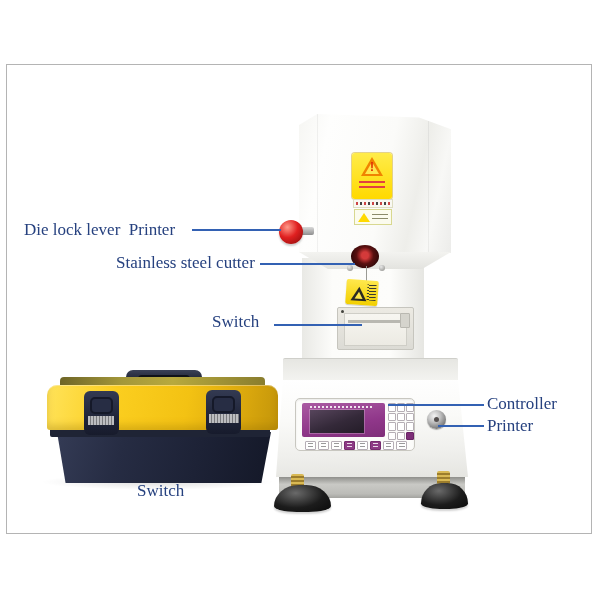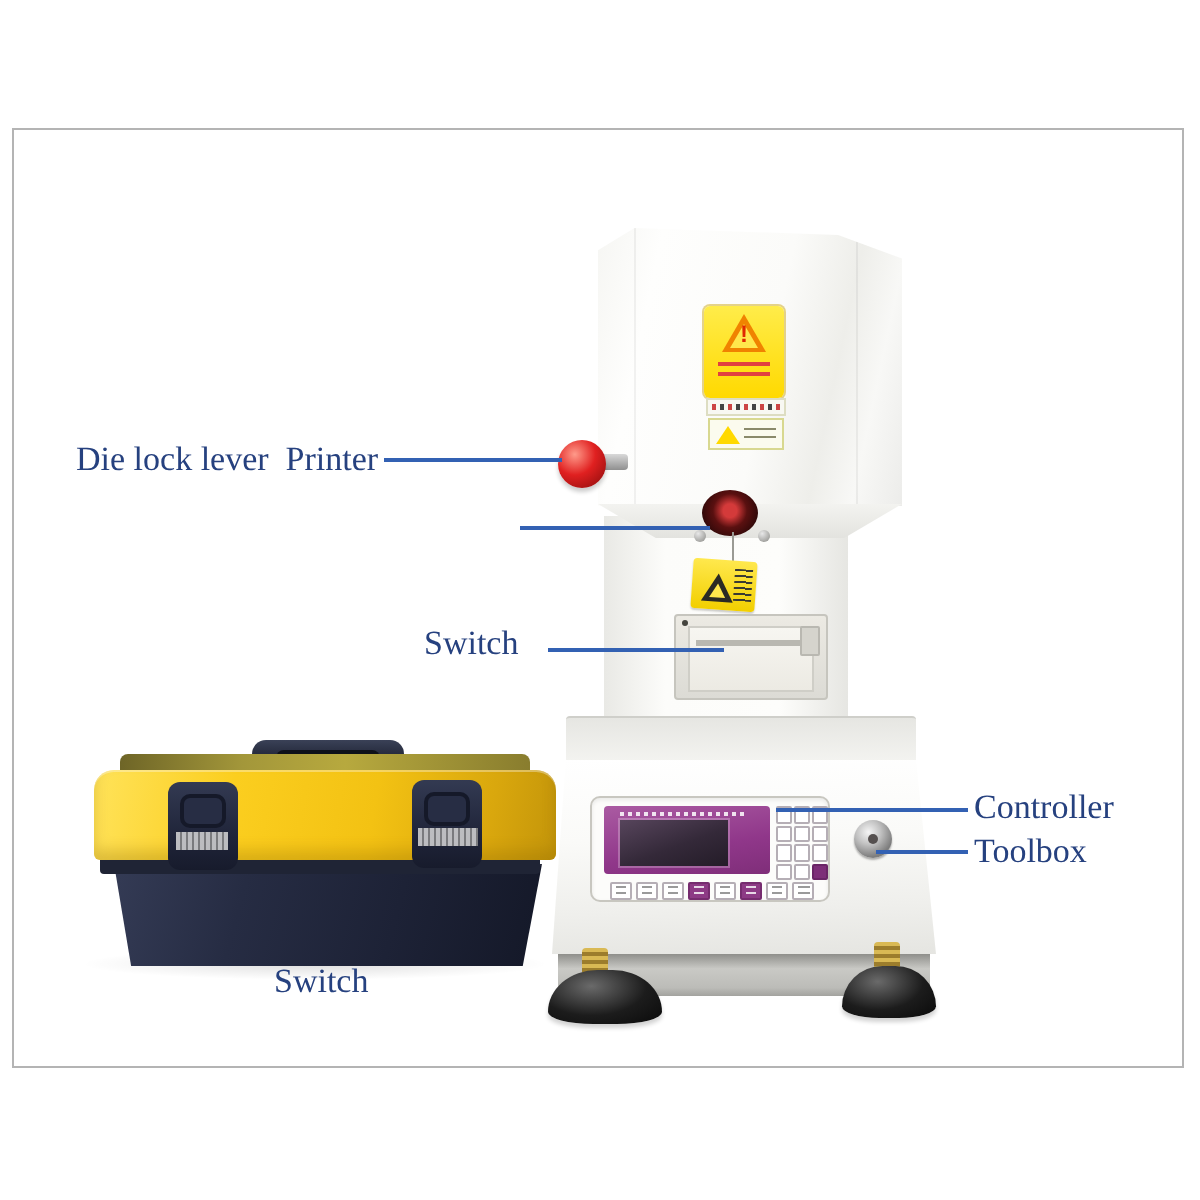--- a/index.html
+++ b/index.html
@@ -222,18 +222,19 @@
   <div class="abs latch" style="left:206px;top:390px;"></div>
   <div class="abs sticker" style="left:88px;top:416px;width:26px;"></div>
   <div class="abs sticker" style="left:209px;top:414px;width:30px;"></div>
 
   <div class="abs lead" style="left:192px;top:229px;width:89px;"></div>
   <div class="abs lead" style="left:260px;top:263px;width:95px;"></div>
   <div class="abs lead" style="left:274px;top:324px;width:88px;"></div>
   <div class="abs lead" style="left:388px;top:404px;width:96px;"></div>
   <div class="abs lead" style="left:438px;top:425px;width:46px;"></div>
 
-  <div class="abs callout" style="left:38px;top:220px;">Die lock lever  Printer</div>
+  <div class="abs callout" style="left:24px;top:220px;">Die lock lever  Printer</div>
+  <div class="abs callout" style="left:116px;top:253px;">Stainless steel cutter</div>
   <div class="abs callout" style="left:212px;top:312px;">Switch</div>
   <div class="abs callout" style="left:137px;top:481px;">Switch</div>
   <div class="abs callout" style="left:487px;top:394px;">Controller</div>
-  <div class="abs callout" style="left:487px;top:416px;">Toolbox</div>
+  <div class="abs callout" style="left:487px;top:416px;">Printer</div>
 </div>
 
 </body></html>

